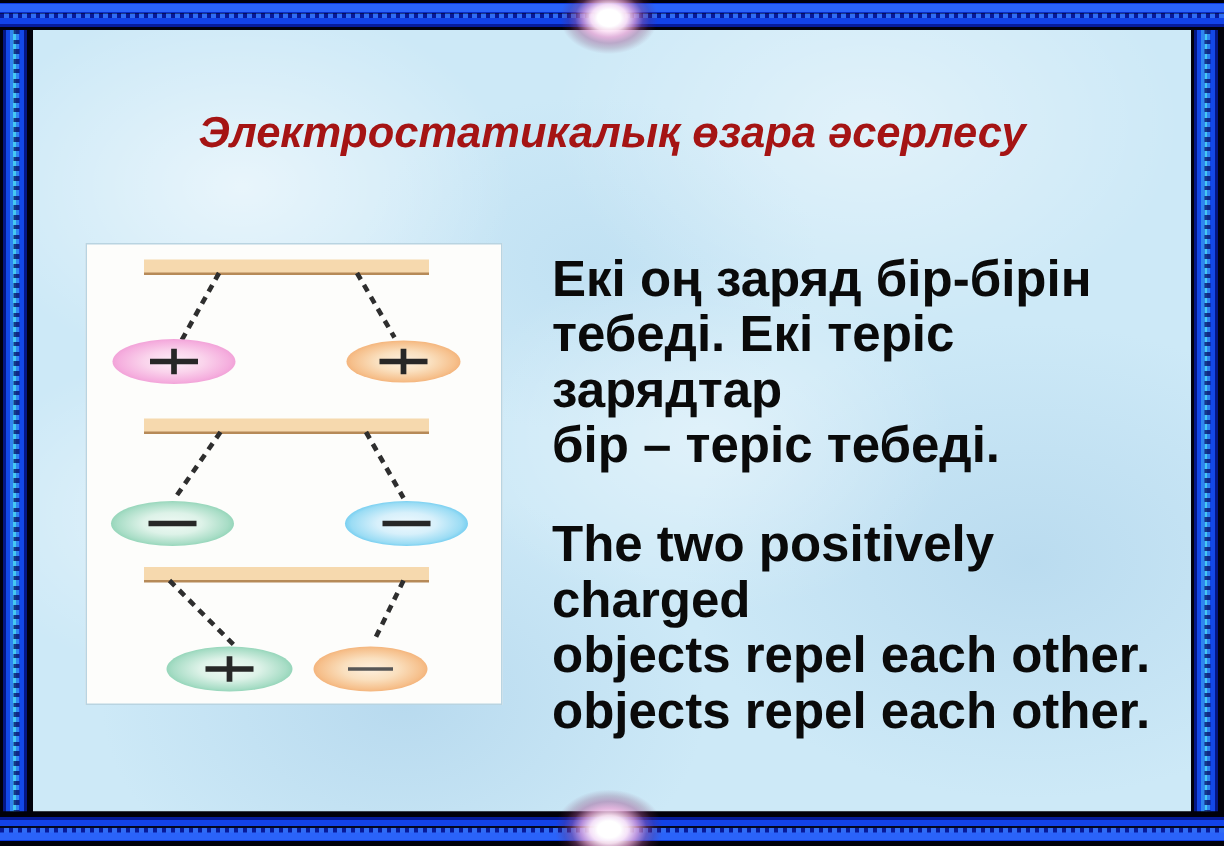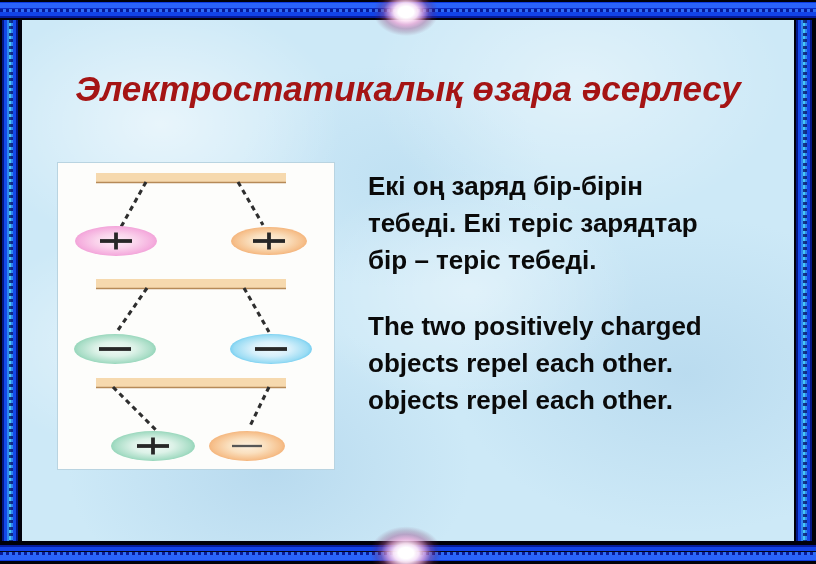--- a/index.html
+++ b/index.html
@@ -30,23 +30,23 @@
     background-image:
       radial-gradient(260px 180px at 18% 20%,rgba(255,255,255,.55),transparent 70%),
       radial-gradient(300px 200px at 72% 12%,rgba(255,255,255,.4),transparent 70%),
       radial-gradient(240px 170px at 58% 52%,rgba(255,255,255,.38),transparent 70%),
       radial-gradient(200px 150px at 12% 62%,rgba(255,255,255,.4),transparent 70%),
       radial-gradient(280px 200px at 32% 86%,rgba(163,203,230,.5),transparent 72%),
       radial-gradient(320px 220px at 86% 68%,rgba(163,203,230,.45),transparent 72%),
       radial-gradient(220px 160px at 48% 30%,rgba(170,210,235,.35),transparent 70%);}
 
   .title{position:absolute;left:0;right:0;top:52px;text-align:center;
-    font-style:italic;font-weight:bold;font-size:35px;line-height:34px;color:#a51414;}
+    font-style:italic;font-weight:bold;font-size:29px;line-height:34px;color:#a51414;}
 
-  .textcol{position:absolute;left:346px;top:148px;width:412px;color:#0a0a0a;font-weight:bold;font-size:26px;line-height:37px;}
+  .textcol{position:absolute;left:346px;top:148px;width:412px;color:#0a0a0a;font-weight:bold;font-size:34px;line-height:37px;}
   .para-en{margin-top:29px;}
 
   
   .figure{position:absolute;left:35px;top:142px;width:276px;height:306px;background:#fdfdfb;border:1px solid #b9d4e1;}
   .figure svg{display:block;}
   .thread{stroke:#2e2e2e;stroke-width:3.1;stroke-dasharray:5 4.2;fill:none;}
   .supbar{fill:#f6d9ae;}
   .supedge{stroke:#b68a58;stroke-width:1.6;}
   .sign line{stroke:#272727;stroke-width:3.8;}
   .sign[data-sign="−"] .v{display:none;}

